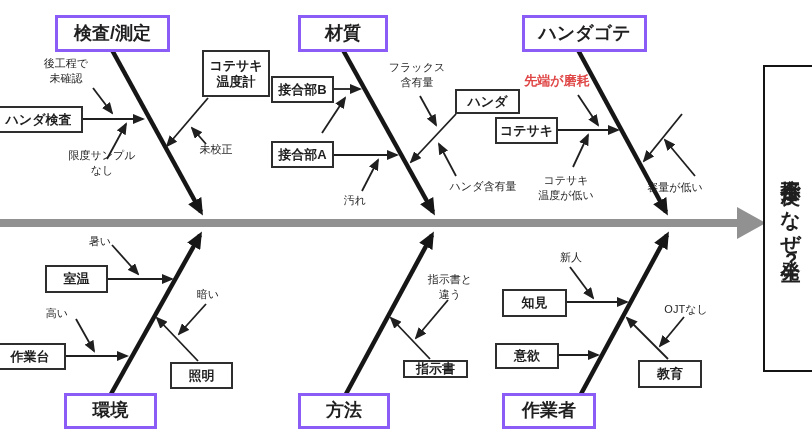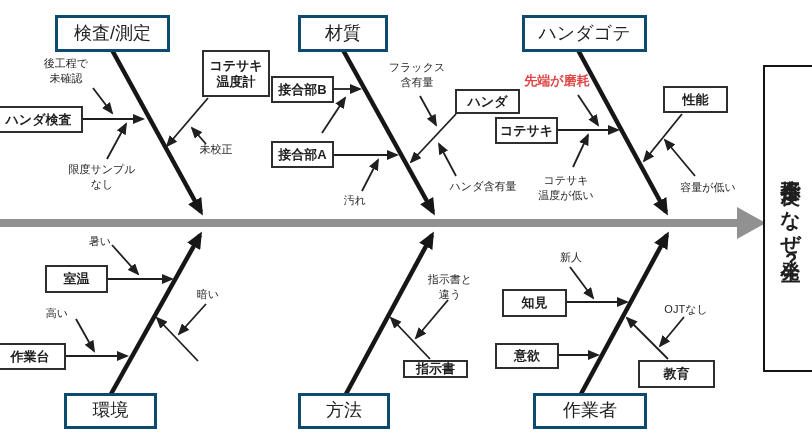--- a/index.html
+++ b/index.html
@@ -2,21 +2,21 @@
 <html><head>
 <meta charset="utf-8">
 <style>
   html,body{margin:0;padding:0;background:#fff;}
   .wrap{position:relative;width:812px;height:446px;background:#ffffff;overflow:hidden;
         font-family:"Liberation Sans","DejaVu Sans",sans-serif;color:#1f1f1f;}
   svg.lines{position:absolute;left:0;top:0;}
   .box{position:absolute;background:#fff;border:2px solid #2e2e2e;display:flex;align-items:center;
        justify-content:center;text-align:center;white-space:pre-line;font-size:13px;font-weight:600;
        line-height:1.18;box-sizing:border-box;}
-  .cat{border:3px solid #0c4a6e;font-size:18px;font-weight:400;}
+  .cat{border:3px solid #8b5cf6;font-size:18px;font-weight:700;}
   .lbl{position:absolute;transform:translate(-50%,-50%);text-align:center;white-space:pre-line;
        font-size:11px;font-weight:400;line-height:1.35;}
   .red{color:#e04747;font-weight:700;font-size:13px;}
   .effect{position:absolute;left:763px;top:65px;width:56px;height:307px;border:2.5px solid #141414;
           background:#fff;display:flex;align-items:center;justify-content:center;box-sizing:border-box;}
   .effect span{writing-mode:vertical-rl;text-orientation:upright;font-size:20px;font-weight:700;
           letter-spacing:2px;line-height:1;}
 </style>
 </head>
 <body>
@@ -85,50 +85,50 @@
       <line x1="668" y1="359" x2="627" y2="318" marker-end="url(#mthin)"></line>
       <line x1="684" y1="317" x2="660" y2="346" marker-end="url(#mthin)"></line>
     </g>
   </svg>
 
   <div class="box cat" style="left:55px;top:15px;width:115px;height:37px">検査/測定</div>
   <div class="box cat" style="left:298px;top:15px;width:90px;height:37px">材質</div>
   <div class="box cat" style="left:522px;top:15px;width:125px;height:37px">ハンダゴテ</div>
   <div class="box cat" style="left:64px;top:393px;width:93px;height:36px">環境</div>
   <div class="box cat" style="left:298px;top:393px;width:92px;height:36px">方法</div>
-  <div class="box cat" style="left:533px;top:393px;width:114px;height:36px">作業者</div>
+  <div class="box cat" style="left:502px;top:393px;width:94px;height:36px">作業者</div>
 
   <div class="box" style="left:-6px;top:106px;width:89px;height:27px">ハンダ検査</div>
   <div class="box" style="left:202px;top:50px;width:68px;height:47px">コテサキ
 温度計</div>
   <div class="box" style="left:271px;top:76px;width:63px;height:27px">接合部B</div>
   <div class="box" style="left:271px;top:141px;width:63px;height:27px">接合部A</div>
   <div class="box" style="left:455px;top:89px;width:65px;height:25px">ハンダ</div>
   <div class="box" style="left:495px;top:117px;width:63px;height:27px">コテサキ</div>
-  <div class="box" style="left:663px;top:86px;width:65px;height:27px">性能</div>
   <div class="box" style="left:45px;top:265px;width:63px;height:28px">室温</div>
   <div class="box" style="left:-6px;top:343px;width:72px;height:27px">作業台</div>
+  <div class="box" style="left:170px;top:362px;width:63px;height:27px">照明</div>
   <div class="box" style="left:403px;top:360px;width:65px;height:18px">指示書</div>
   <div class="box" style="left:502px;top:289px;width:65px;height:28px">知見</div>
   <div class="box" style="left:495px;top:343px;width:64px;height:26px">意欲</div>
-  <div class="box" style="left:638px;top:360px;width:77px;height:28px">教育</div>
+  <div class="box" style="left:638px;top:360px;width:64px;height:28px">教育</div>
 
   <div class="lbl" style="left:66px;top:71px">後工程で
 未確認</div>
-  <div class="lbl" style="left:102px;top:177px">限度サンプル
+  <div class="lbl" style="left:102px;top:163px">限度サンプル
 なし</div>
   <div class="lbl" style="left:216px;top:149px">未校正</div>
   <div class="lbl" style="left:417px;top:75px">フラックス
 含有量</div>
   <div class="lbl" style="left:355px;top:200px">汚れ</div>
   <div class="lbl" style="left:483px;top:186px">ハンダ含有量</div>
   <div class="lbl red" style="left:557px;top:81px">先端が磨耗</div>
   <div class="lbl" style="left:566px;top:188px">コテサキ
 温度が低い</div>
-  <div class="lbl" style="left:708px;top:187px">容量が低い</div>
+  <div class="lbl" style="left:675px;top:187px">容量が低い</div>
   <div class="lbl" style="left:100px;top:241px">暑い</div>
   <div class="lbl" style="left:57px;top:313px">高い</div>
   <div class="lbl" style="left:208px;top:294px">暗い</div>
   <div class="lbl" style="left:450px;top:287px">指示書と
 違う</div>
   <div class="lbl" style="left:571px;top:257px">新人</div>
   <div class="lbl" style="left:686px;top:309px">OJTなし</div>
 
   <div class="effect">
     <span>接合不良がなぜ発生?</span>

